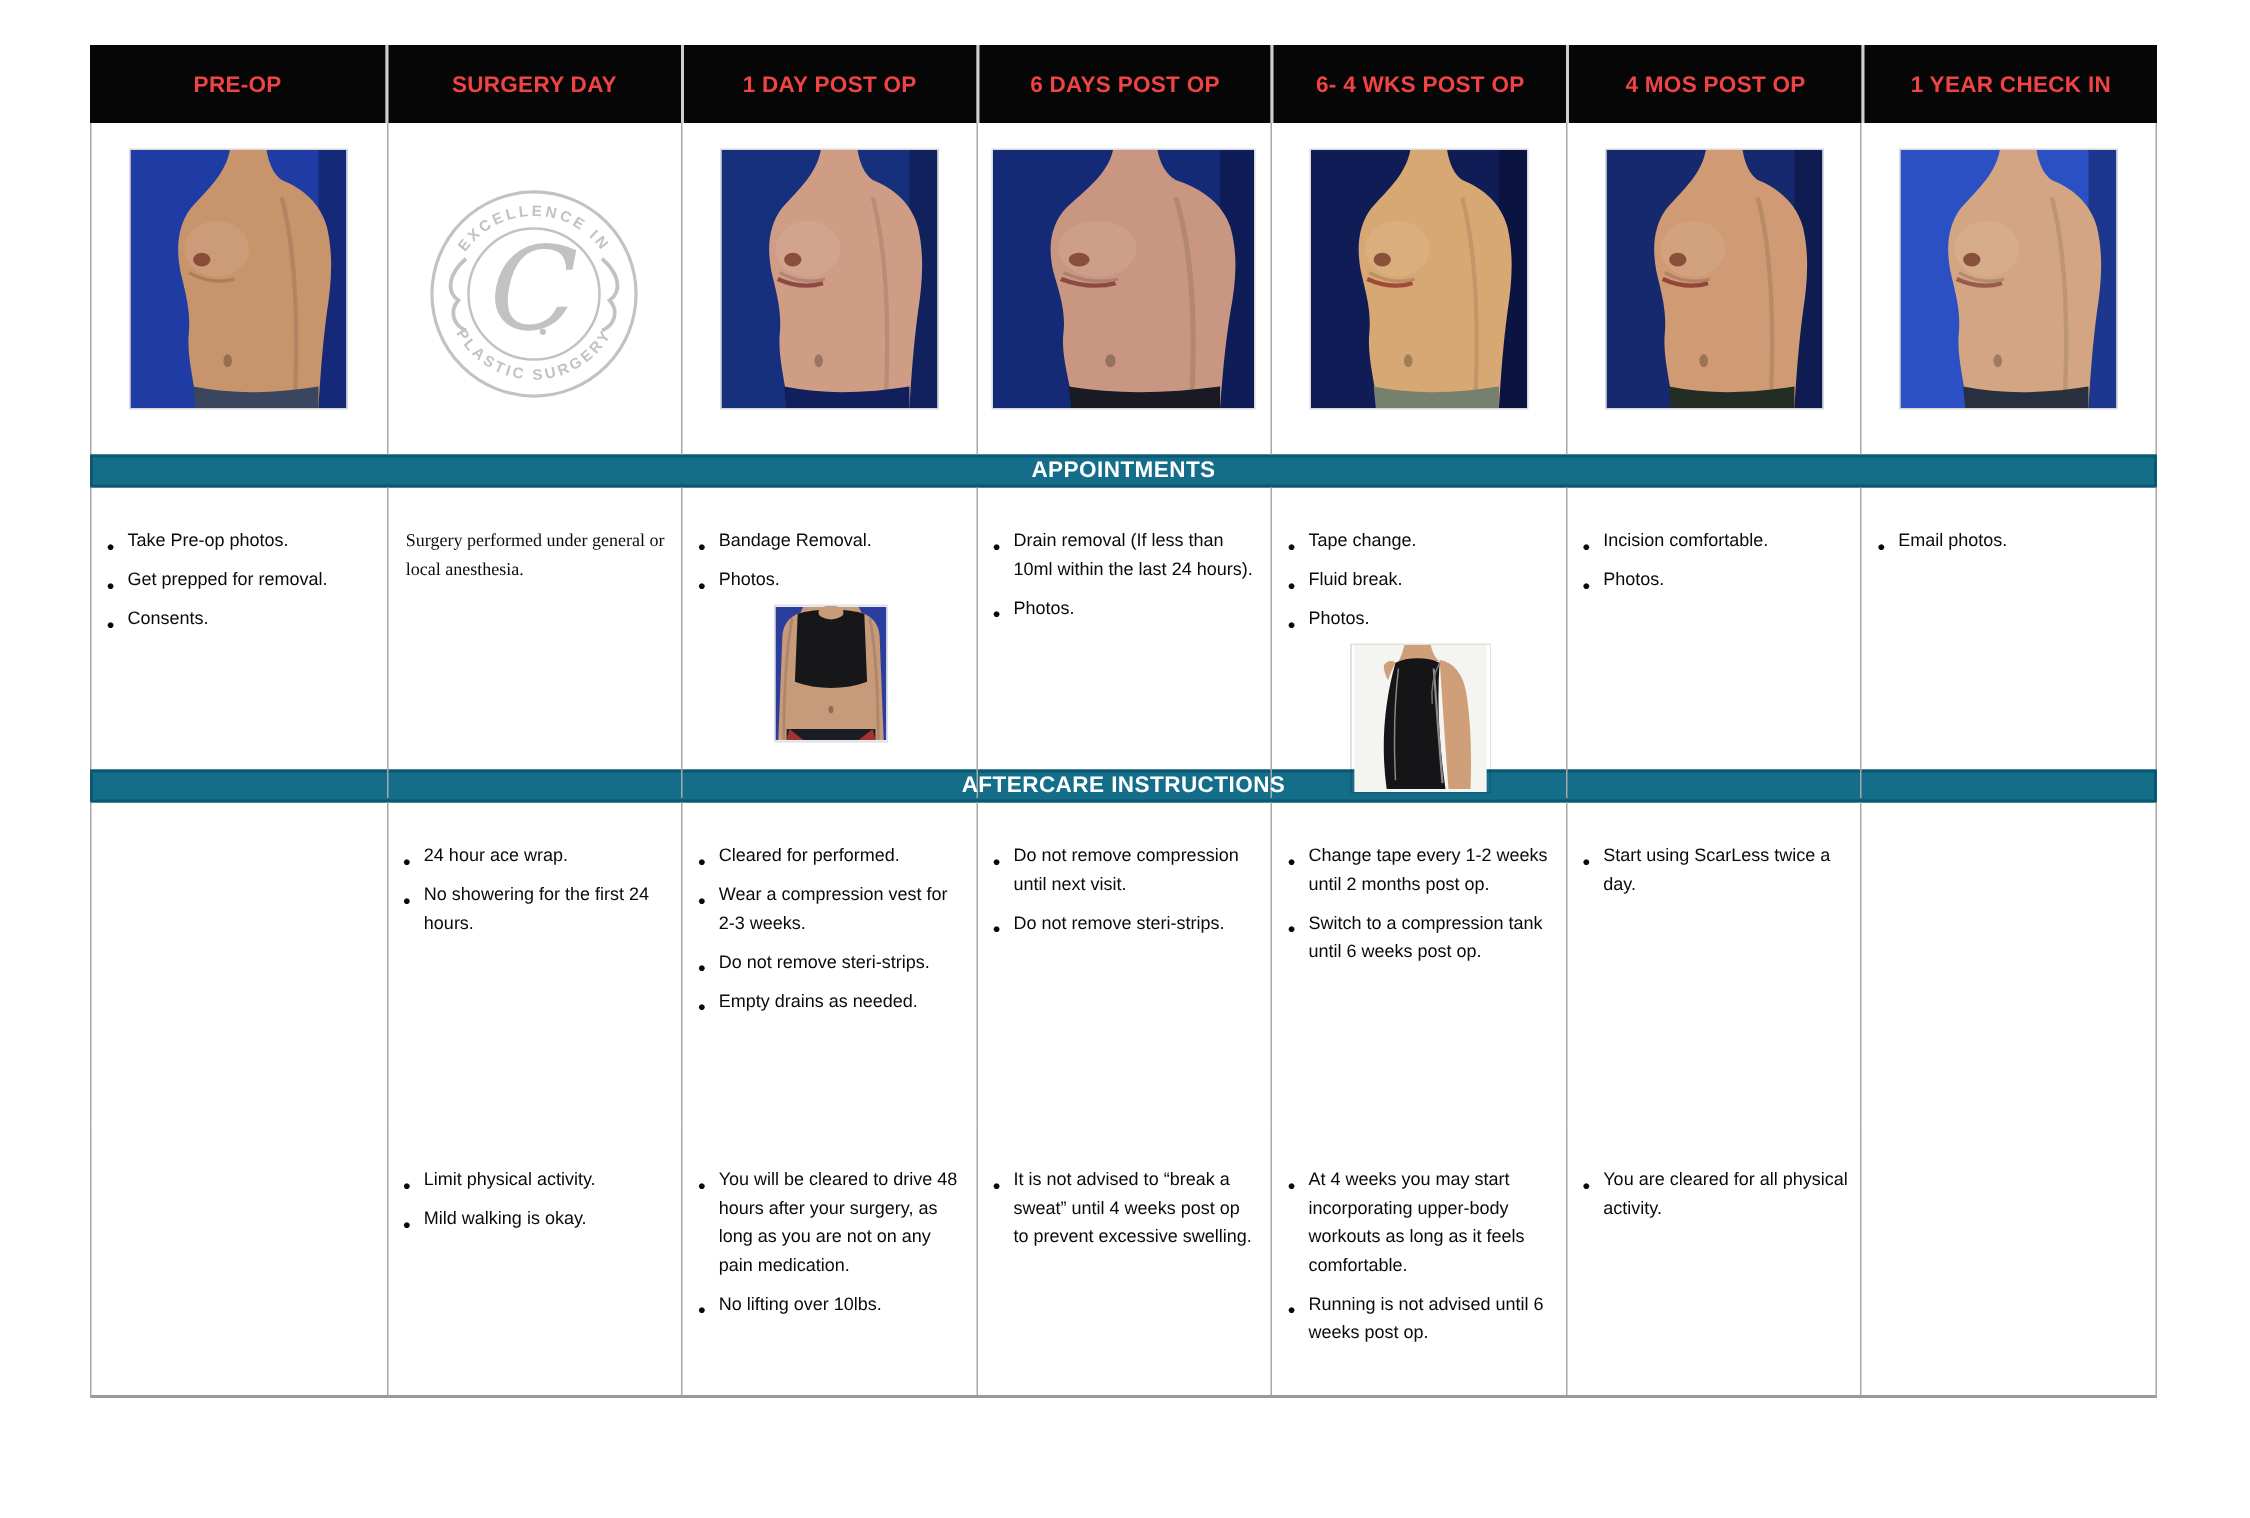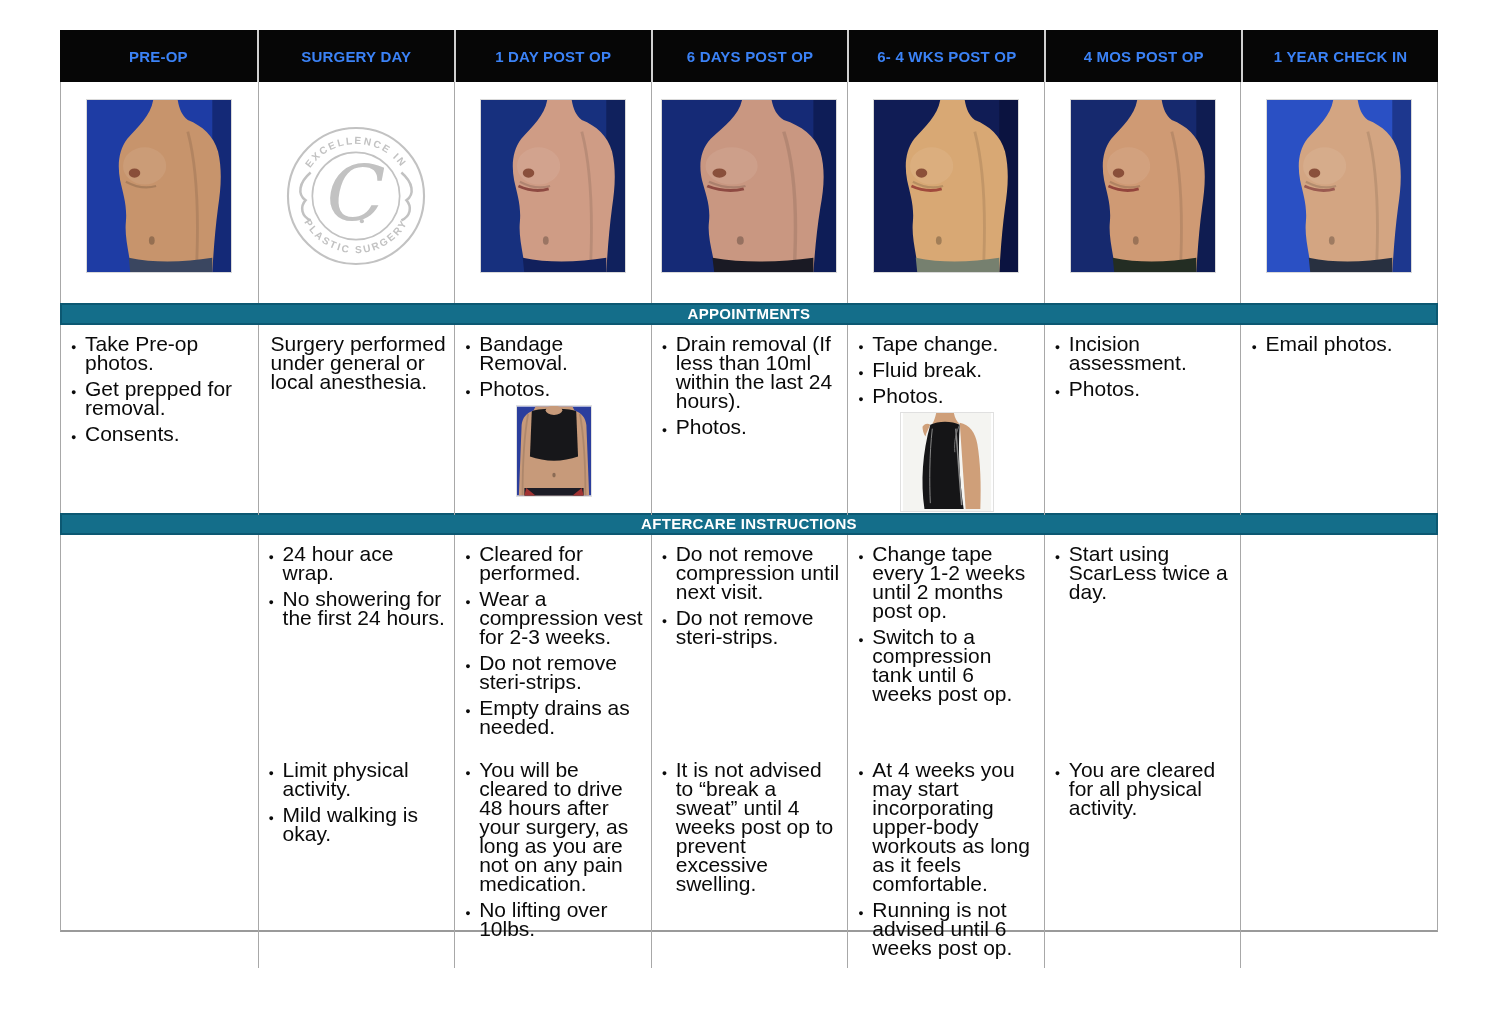--- a/index.html
+++ b/index.html
@@ -5,21 +5,21 @@
   html,body{margin:0;padding:0;background:#ffffff;}
   body{width:1500px;height:1012px;position:relative;font-family:"Liberation Sans",sans-serif;color:#0a0a0a;}
   .sheet{position:absolute;left:60px;top:30px;width:1378px;}
   .band{display:grid;grid-template-columns:repeat(7,1fr);border-left:1px solid var(--grid);border-right:1px solid var(--grid);}
   .band.noedge{border-left:none;border-right:none;}
   .cell{border-left:1px solid var(--grid);min-width:0;}
   .cell:first-child{border-left:none;}
 
   
   .hdr-row{height:52px;}
-  .hdr-cell{background:var(--headerBg);color:#3b82f6;font-weight:bold;font-size:15px;
+  .hdr-cell{background:var(--headerBg);color:#ef4444;font-weight:bold;font-size:15px;
     display:flex;align-items:center;justify-content:center;text-align:center;
     border-left:2px solid #cfcfcf;letter-spacing:.2px;}
   .hdr-cell:first-child{border-left:none;}
 
   
   .photo-row{height:221px;background:#fff;}
   .photo-cell{display:flex;justify-content:center;align-items:flex-start;padding-top:18px;}
   .photo-frame{width:144px;height:172px;box-shadow:0 0 0 1px rgba(0,0,0,.15);}
   .photo-frame.wide{width:174px;}
   .photo-frame svg{width:100%;height:100%;display:block;}
@@ -29,25 +29,25 @@
   
   .banner{height:18px;background:var(--banner);border-top:2px solid var(--bannerBorder);
     border-bottom:2px solid var(--bannerBorder);border-left:2px solid var(--bannerBorder);
     border-right:2px solid var(--bannerBorder);
     color:#fff;font-weight:bold;font-size:15px;display:flex;justify-content:center;letter-spacing:.3px;}
 
   
   .appt-row{height:188px;}
   .after-row{height:216px;}
   .act-row{height:179px;border-bottom:2px solid #9a9a9a;}
-  .content-cell{padding:9px 8px 4px 10px;font-size:21px;line-height:19px;}
+  .content-cell{padding:26px 8px 4px 10px;font-size:12px;line-height:19px;}
   ul.blist{margin:0;padding:0;list-style:none;}
   ul.blist li{position:relative;padding-left:14px;margin-bottom:7px;}
   ul.blist li::before{content:"\25CF";position:absolute;left:0;top:4px;font-size:9px;}
-  .plain-note{padding-left:2px;}
+  .plain-note{padding-left:2px;font-family:Liberation Serif, serif;}
   .appt-img{display:flex;justify-content:center;margin-top:8px;}
   .appt-img svg{display:block;box-shadow:0 0 0 1px rgba(0,0,0,.12);}
 </style>
 </head>
 <body>
 
 <div class="sheet" style="--banner: #146e8a; --bannerBorder: #0c5872; --headerBg: #060606; --grid: #a8a8a8; --logo: #c2c2c2;">
 
   <div class="band noedge hdr-row">
     <div class="cell hdr-cell">PRE-OP</div>
@@ -241,21 +241,21 @@
           <path d="M20,14 C22,11 25,10 28,12 C26,16 24,20 23,24 C21,21 20,17 20,14 Z" fill="#cf9f79"></path>
           <path d="M28,12 C36,8 50,8 58,12 C56,40 58,70 62,98 L22,98 C18,70 20,40 28,12 Z" fill="#151517"></path>
           <path d="M54,16 C56,42 58,72 60,94" stroke="#8a8a8a" stroke-width="1.5" fill="none"></path>
           <path d="M30,16 C27,42 27,72 28,92" stroke="#8a8a8a" stroke-width="1" fill="none"></path>
           <path d="M58,12 C54,20 52,30 53,40" stroke="#777777" stroke-width="1" fill="none"></path>
         </svg>
       </div>
     </div>
     <div class="cell content-cell">
       <ul class="blist">
-          <li>Incision assessment.</li>
+          <li>Incision comfortable.</li>
           <li>Photos.</li>
         </ul>
     </div>
     <div class="cell content-cell">
       <ul class="blist">
           <li>Email photos.</li>
         </ul>
     </div>
   </div>
 

